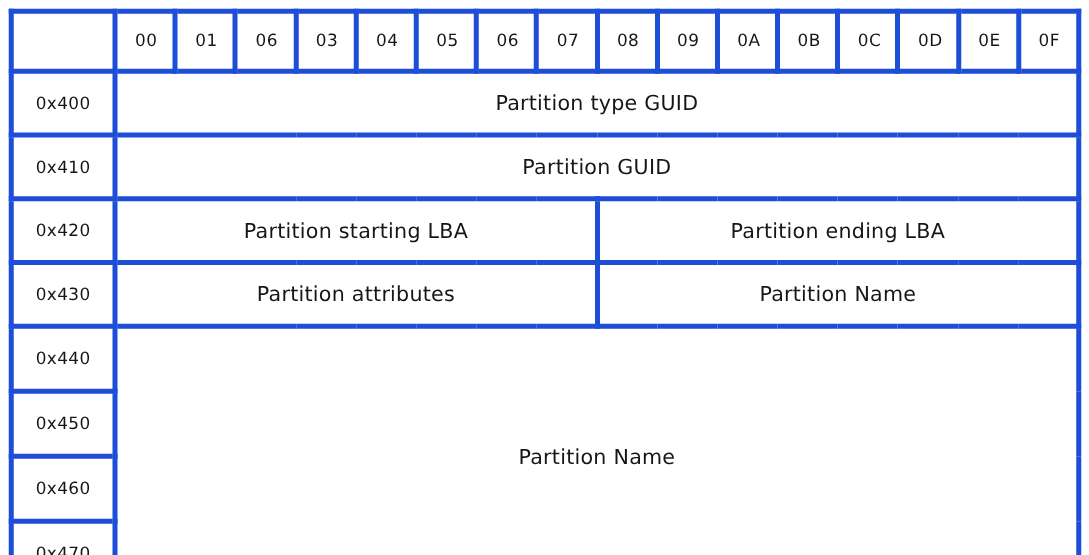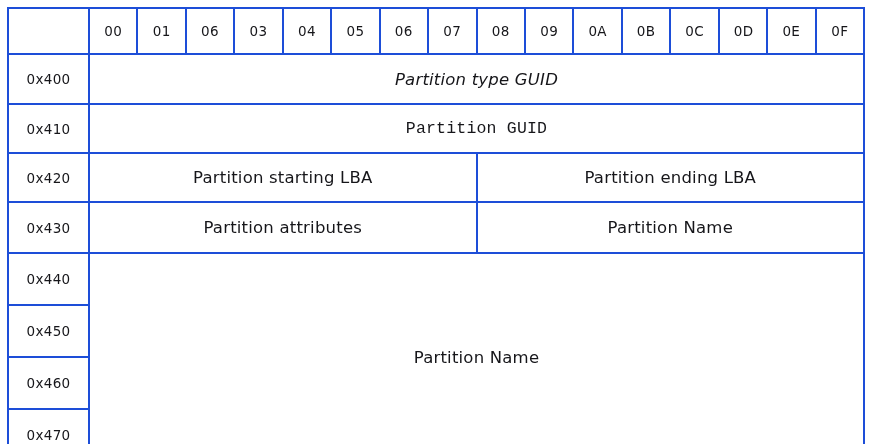--- a/index.html
+++ b/index.html
@@ -20,21 +20,21 @@
     left: 7px;
     top: 7px;
     width: 858px;
     height: 430px;
     border-collapse: collapse;
     table-layout: fixed;
   }
 
   #gpt-table td,
   #gpt-table th {
-    border: 2px solid #1d4ed8;
+    border: 4px solid #1d4ed8;
     padding: 14px;
     margin: 0;
     text-align: center;
     vertical-align: middle;
     background: #ffffff;
     color: #16161a;
     font-weight: normal;
   }
 
   
@@ -59,22 +59,22 @@
   }
 
   
   .field {
     font-size: 16.5px;
     letter-spacing: 0.2px;
     color: #111114;
   }
 
   
-  .c-type-guid     { background: #b3c6e7; font-style: italic; }
-  .c-part-guid     { background: #c6e0b4; font-family: Liberation Mono, monospace; }
+  .c-type-guid     { background: #b3c6e7; }
+  .c-part-guid     { background: #c6e0b4; }
   .c-start-lba     { background: #f8cbad; }
   .c-end-lba       { background: #fcd75e; border-radius: 15px; }
   .c-attributes    { background: #9dc3e6; }
   .c-part-name     { background: #e4d9f1; }
 
   .r-400 { height: 50px; }
   .r-410 { height: 45px; }
   .r-420 { height: 45px; }
   .r-430 { height: 51px; }
   .r-tail { height: 52px; }

